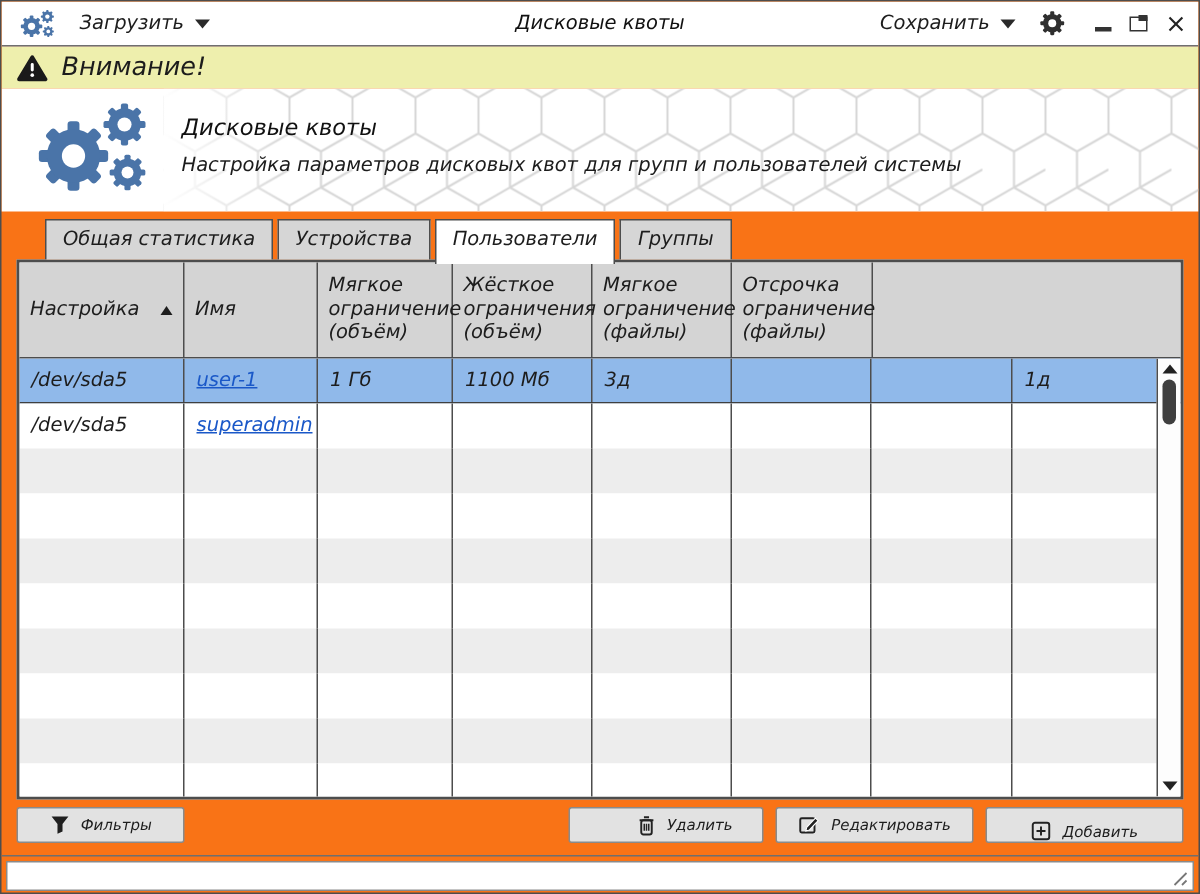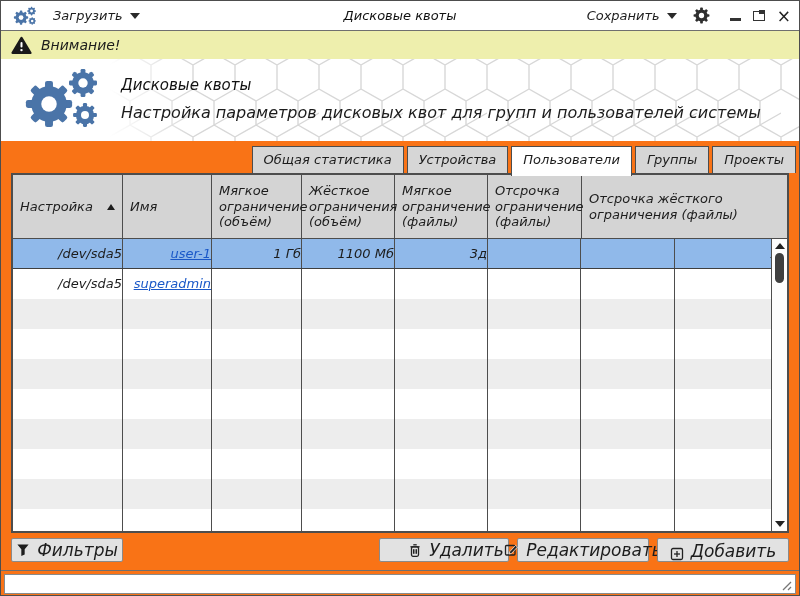--- a/index.html
+++ b/index.html
@@ -21,48 +21,48 @@
   .tb-right { margin-left:auto; display:flex; align-items:center; gap:16px; }
   .win-controls { display:flex; align-items:center; gap:12px; margin-left:4px; }
   .wc-min { width:11px; height:3px; background:#333; margin-top:8px; }
   .wc-max { width:12px; height:10px; border:1.5px solid #333; position:relative; }
   .wc-max span { position:absolute; right:-1.5px; top:-1.5px; width:6px; height:4px; background:#333; }
   .wc-close { font-size:17px; line-height:14px; color:#222; font-weight:400; }
 
   
   .warnbar { height:28px; flex:0 0 28px; background:#eeefad; display:flex; align-items:center;
              padding:0 10px; gap:9px; }
-  .warnbar .txt { font-size:14px; color:#1c1c1c; }
+  .warnbar .txt { font-size:17px; color:#1c1c1c; }
 
   
   .pagehead { height:82px; flex:0 0 82px; position:relative; background:#fff; overflow:hidden; }
   .hexes { position:absolute; left:108px; top:0; right:0; bottom:0; }
   .pagehead .logo { position:absolute; left:22px; top:8px; width:84px; height:64px; }
   .pagehead .texts { position:absolute; left:120px; top:17px; z-index:2; }
   .pagehead .title { font-size:15px; color:#111; margin-bottom:9px; }
-  .pagehead .subtitle { font-size:16px; color:#1c1c1c; }
-
-  
-  .tabs { height:32px; flex:0 0 32px; display:flex; align-items:flex-end; padding-left:15px; position:relative; z-index:3;justify-content:flex-end; }
+  .pagehead .subtitle { font-size:13px; color:#1c1c1c; }
+
+  
+  .tabs { height:32px; flex:0 0 32px; display:flex; align-items:flex-end; padding-left:29px; position:relative; z-index:3; }
   .tab { background:#d6d6d6; border:1px solid #4d4d4d; border-bottom:none; padding:5px 11px 6px;
          margin-right:3px; font-size:13px; cursor:default; position:relative; }
   .tab.active { background:#fff; padding-bottom:9px; margin-bottom:-3px; z-index:4; }
 
   
   .tablewrap { margin:0 10px; height:360px; flex:0 0 360px; border:2px solid #4d4d4d;
                display:flex; flex-direction:column; position:relative; background:#fff; z-index:2; }
   .thead { height:64px; flex:0 0 64px; background:#d4d4d4; display:flex; border-bottom:1px solid #4d4d4d; }
   .th { border-right:1px solid #4d4d4d; padding:4px 2px 4px 7px; font-size:13px; line-height:1.2;
         display:flex; align-items:center; }
   .th .hlbl { display:block; }
   .th.c0 .hlbl { flex:0 0 auto; }
   .sort-asc { width:0; height:0; border-left:4.5px solid transparent; border-right:4.5px solid transparent;
               border-bottom:6px solid #1d1d1d; margin-left:auto; margin-right:5px; }
   .scroll-spacer { flex:0 0 16px; border-left:0; }
-  .tbody { flex:1 1 auto; position:relative; overflow:hidden;text-align:right; }
+  .tbody { flex:1 1 auto; position:relative; overflow:hidden; }
   .tr { display:flex; height:30px; }
   .tr.selected { background:#90b9ea; border-bottom:1px solid #3f3f3f; }
   .tr.datarow2 { background:#fff; }
   .tr.filler.odd  { background:#ededed; }
   .tr.filler.even { background:#ffffff; }
   .td { border-right:1px solid #4d4d4d; padding:0 0 0 8px; line-height:29px; font-size:13px;
         white-space:nowrap; overflow:hidden; }
   .c0 { width:110px; flex:0 0 110px; }
   .c1 { width:89px;  flex:0 0 89px; }
   .c2 { width:90px;  flex:0 0 90px; }
@@ -78,21 +78,21 @@
              border-left:1px solid #4d4d4d; display:flex; flex-direction:column; align-items:center; }
   .sb-up { margin-top:4px; width:0; height:0; border-left:5px solid transparent; border-right:5px solid transparent;
            border-bottom:6px solid #222; }
   .sb-thumb { margin-top:4px; width:9px; height:30px; background:#3f3f3f; border-radius:5px; }
   .sb-down { margin-top:auto; margin-bottom:4px; width:0; height:0; border-left:5px solid transparent;
              border-right:5px solid transparent; border-top:6px solid #222; }
 
   
   .btnrow { flex:0 0 34px; display:flex; align-items:center; padding:5px 10px 5px 10px; }
   .btn { height:24px; background:#e2e2e2; border:1px solid #8a8a8a; border-radius:2px;
-         display:flex; align-items:center; justify-content:center; gap:7px; font-size:17px;
+         display:flex; align-items:center; justify-content:center; gap:7px; font-size:10px;
          color:#1d1d1d; cursor:default; }
   .btn svg { flex:0 0 auto; }
   .btn-filters { width:112px; }
   .btn-delete { width:130px; margin-left:auto;padding-left:24px; }
   .btn-edit { width:132px; margin-left:8px; }
   .btn-add { width:132px; margin-left:8px;align-items:flex-end; }
 
   .content-bottom { flex:0 0 4px; border-bottom:1px solid #6f6f6f; }
 
   
@@ -189,21 +189,20 @@
       <div class="title">Дисковые квоты</div>
       <div class="subtitle">Настройка параметров дисковых квот для групп и пользователей системы</div>
     </div>
   </div>
 
   <div class="tabs">
     <div class="tab">Общая статистика</div>
     <div class="tab">Устройства</div>
     <div class="tab active">Пользователи</div>
     <div class="tab">Группы</div>
-    <div class="tab">Проекты</div>
   </div>
 
   <div class="tablewrap">
     <div class="thead">
       <div class="th c0">
         <span class="hlbl">Настройка</span>
         <span class="sort-asc"></span>
       </div>
       <div class="th c1">
         <span class="hlbl">Имя</span>
@@ -212,23 +211,20 @@
         <span class="hlbl">Мягкое ограничение (объём)</span>
       </div>
       <div class="th c3">
         <span class="hlbl">Жёсткое ограничения (объём)</span>
       </div>
       <div class="th c5">
         <span class="hlbl">Мягкое ограничение (файлы)</span>
       </div>
       <div class="th c6">
         <span class="hlbl">Отсрочка ограничение (файлы)</span>
-      </div>
-      <div class="th c7">
-        <span class="hlbl">Отсрочка жёсткого ограничения (файлы)</span>
       </div>
       <div class="scroll-spacer"></div>
     </div>
 
     <div class="tbody">
       <div class="tr selected">
         <div class="td c0">/dev/sda5</div>
         <div class="td c1"><span class="link">user-1</span></div>
         <div class="td c2">1 Гб</div>
         <div class="td c3">1100 Мб</div>

